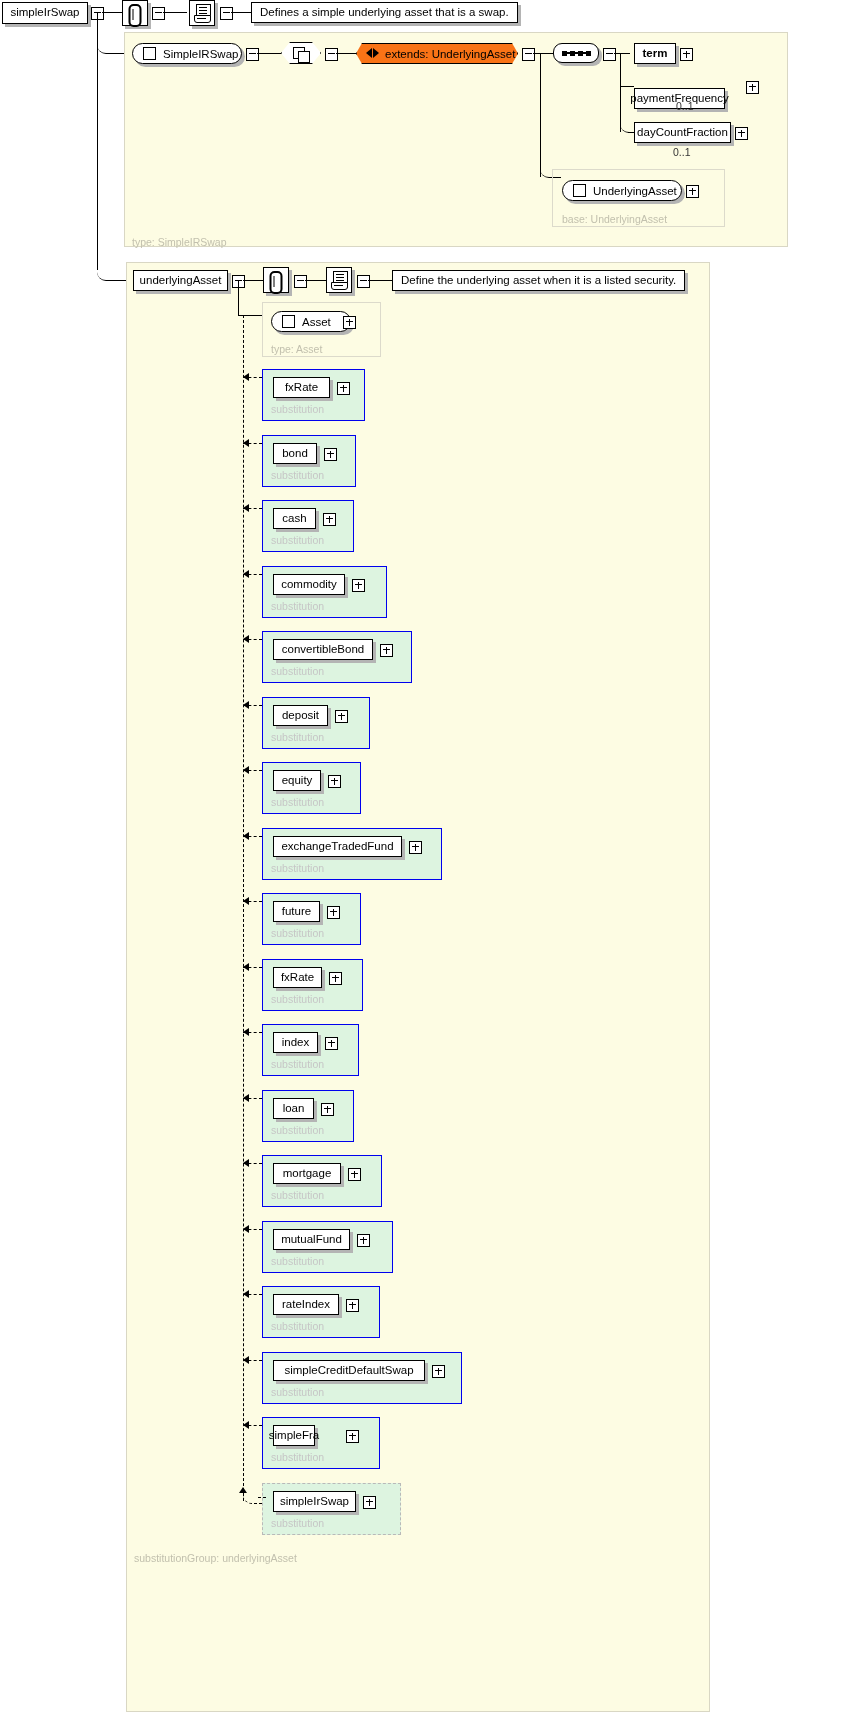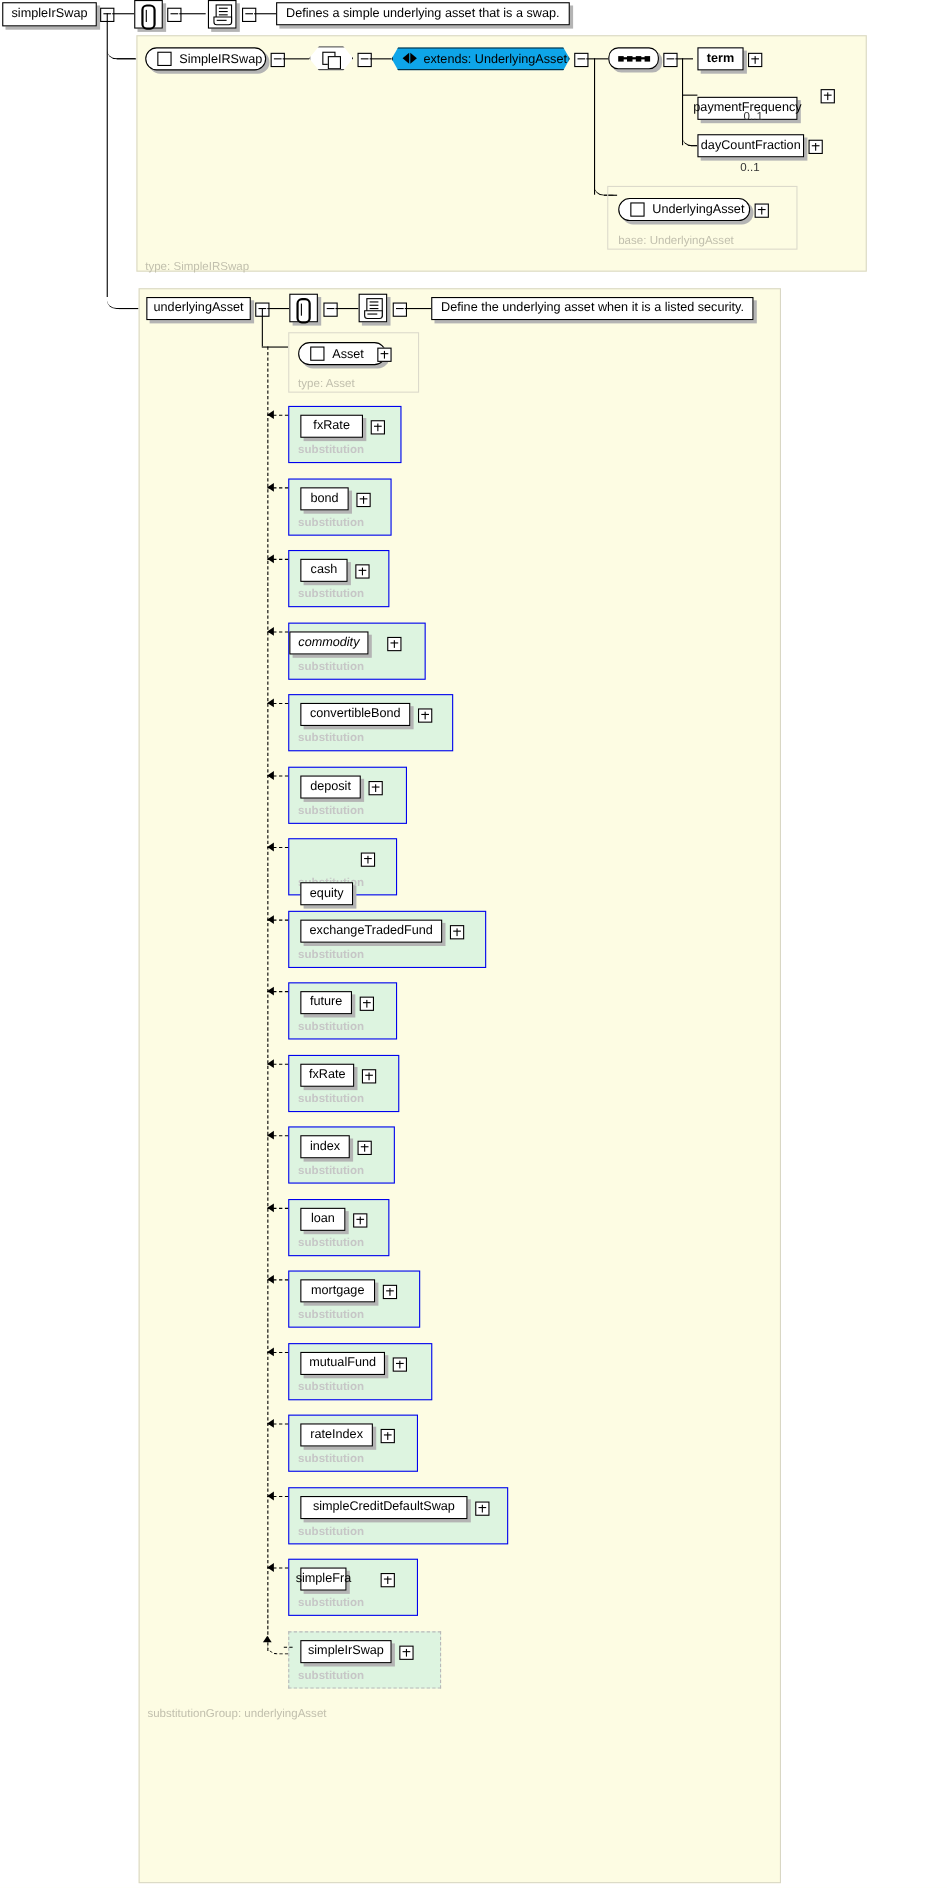--- a/index.html
+++ b/index.html
@@ -25,21 +25,21 @@
     border:1.5px solid #000;background:#fff;border-radius:11px;
     box-shadow:3px 3px 0 0 #b4b4b4;
     display:flex;align-items:center;gap:7px;
     height:21px;padding:0 10px;font-size:11.5px;white-space:nowrap;
   }
   .sqglyph{width:11px;height:11px;border:1.5px solid #000;background:#fff;display:inline-block;flex:none;}
 
   
   .octbox{
     position:absolute;box-sizing:border-box;
-    border:1.5px solid #000;background:#0ea5e9;
+    border:1.5px solid #000;background:#f97316;
     box-shadow:3px 3px 0 0 #b4b4b4;
     display:flex;align-items:center;gap:6px;
     height:21px;padding:0 9px;font-size:11.5px;white-space:nowrap;
     clip-path:polygon(6px 0,calc(100% - 6px) 0,100% 50%,calc(100% - 6px) 100%,6px 100%,0 50%);
   }
   .arrowsglyph{display:inline-block;width:13px;height:11px;flex:none;position:relative;}
   .arrowsglyph:before,.arrowsglyph:after{
     content:"";position:absolute;top:0;width:0;height:0;border-top:5.5px solid transparent;border-bottom:5.5px solid transparent;
   }
   .arrowsglyph:before{left:0;border-right:6px solid #000;}
@@ -86,21 +86,21 @@
   .tog:before{content:"";position:absolute;left:2px;top:4.2px;width:6.5px;height:1.3px;background:#000;}
   .tog.plus:after{content:"";position:absolute;left:4.6px;top:2px;width:1.3px;height:6.5px;background:#000;}
 
   
   .ctr{position:absolute;box-sizing:border-box;border:1px solid #d9d7c4;background:#fdfce3;}
   .ctr-label{position:absolute;font-size:10.5px;color:#c2c0ae;white-space:nowrap;}
   .innerctr{position:absolute;box-sizing:border-box;border:1px solid #dcdacb;background:transparent;}
 
   .subst{position:absolute;box-sizing:border-box;border:1.4px solid #0000ee;background:#ddf4e0;}
   .subst.dashed{border:1.4px dashed #b9b9b9;}
-  .subst .slab{position:absolute;left:8px;bottom:5px;font-size:10.5px;color:#c6c6c6;font-weight:bold;}
+  .subst .slab{position:absolute;left:8px;bottom:5px;font-size:10.5px;color:#c6c6c6;}
 
   
   .h{position:absolute;height:1px;background:#000;}
   .v{position:absolute;width:1px;background:#000;}
   .dv{position:absolute;width:0;border-left:1.3px dashed #000;}
   .dh{position:absolute;height:0;border-top:1.3px dashed #000;}
   .arrowL{position:absolute;width:0;height:0;border-top:4px solid transparent;border-bottom:4px solid transparent;border-right:6px solid #000;}
   .arrowU{position:absolute;width:0;height:0;border-left:4px solid transparent;border-right:4px solid transparent;border-bottom:6px solid #000;}
 
   .card{position:absolute;font-size:10.5px;color:#333;white-space:nowrap;}
@@ -260,42 +260,42 @@
     <div class="subst" style="left:262px;top:500px;width:92px;height:52px;">
       <span class="slab">substitution</span>
     </div>
     <div class="nodebox" style="left:273px;top:508px;width:43px;">cash</div>
     <div class="tog plus" style="left:323px;top:513px;"></div>
     <div class="dh" style="left:243px;top:508px;width:19px;"></div>
     <div class="arrowL" style="left:243px;top:504px;"></div>
     <div class="subst" style="left:262px;top:566px;width:125px;height:52px;">
       <span class="slab">substitution</span>
     </div>
-    <div class="nodebox" style="left:263px;top:574px;width:72px;font-style:italic;">commodity</div>
+    <div class="nodebox" style="left:273px;top:574px;width:72px;">commodity</div>
     <div class="tog plus" style="left:352px;top:579px;"></div>
     <div class="dh" style="left:243px;top:574px;width:19px;"></div>
     <div class="arrowL" style="left:243px;top:570px;"></div>
     <div class="subst" style="left:262px;top:631px;width:150px;height:52px;">
       <span class="slab">substitution</span>
     </div>
     <div class="nodebox" style="left:273px;top:639px;width:100px;">convertibleBond</div>
     <div class="tog plus" style="left:380px;top:644px;"></div>
     <div class="dh" style="left:243px;top:639px;width:19px;"></div>
     <div class="arrowL" style="left:243px;top:635px;"></div>
     <div class="subst" style="left:262px;top:697px;width:108px;height:52px;">
       <span class="slab">substitution</span>
     </div>
     <div class="nodebox" style="left:273px;top:705px;width:55px;">deposit</div>
     <div class="tog plus" style="left:335px;top:710px;"></div>
     <div class="dh" style="left:243px;top:705px;width:19px;"></div>
     <div class="arrowL" style="left:243px;top:701px;"></div>
     <div class="subst" style="left:262px;top:762px;width:99px;height:52px;">
       <span class="slab">substitution</span>
     </div>
-    <div class="nodebox" style="left:273px;top:770px;width:48px;margin-top:32px;">equity</div>
+    <div class="nodebox" style="left:273px;top:770px;width:48px;">equity</div>
     <div class="tog plus" style="left:328px;top:775px;"></div>
     <div class="dh" style="left:243px;top:770px;width:19px;"></div>
     <div class="arrowL" style="left:243px;top:766px;"></div>
     <div class="subst" style="left:262px;top:828px;width:180px;height:52px;">
       <span class="slab">substitution</span>
     </div>
     <div class="nodebox" style="left:273px;top:836px;width:129px;">exchangeTradedFund</div>
     <div class="tog plus" style="left:409px;top:841px;"></div>
     <div class="dh" style="left:243px;top:836px;width:19px;"></div>
     <div class="arrowL" style="left:243px;top:832px;"></div>

